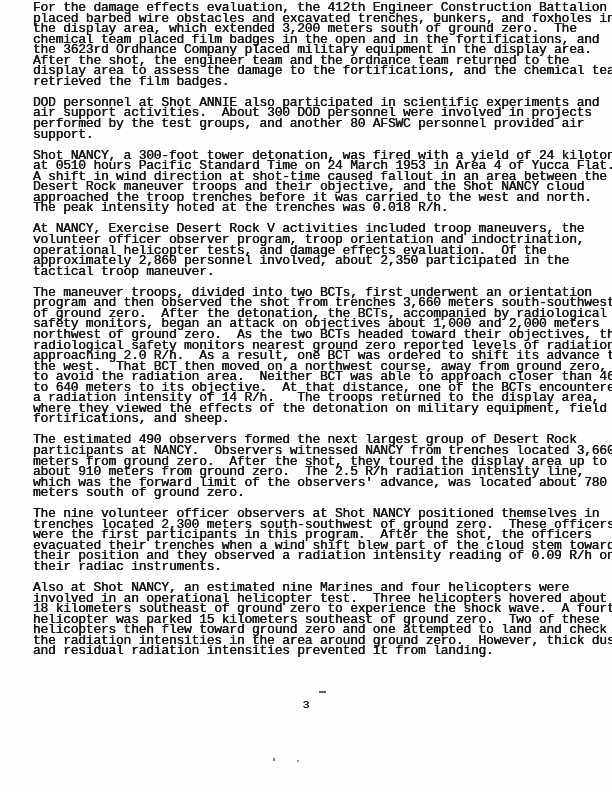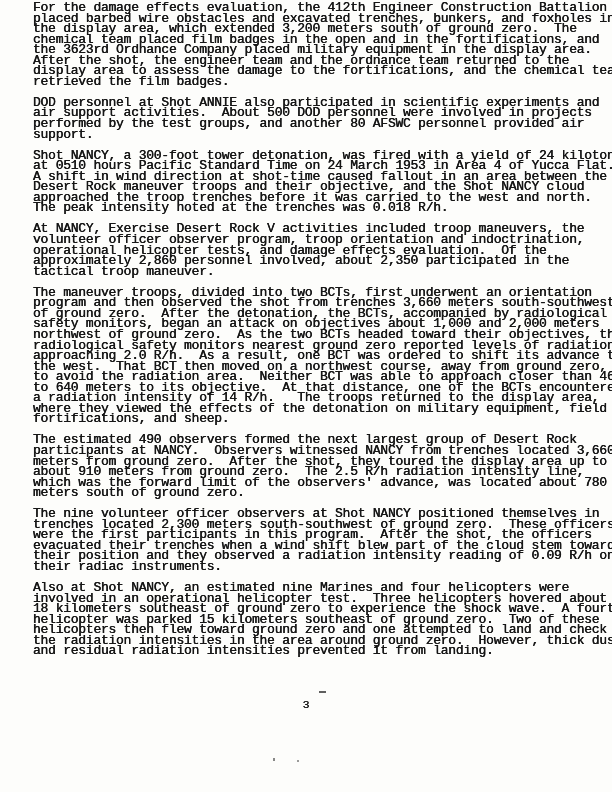--- a/index.html
+++ b/index.html
@@ -71,21 +71,21 @@
   <div class="text-block">
     <p class="para">For the damage effects evaluation, the 412th Engineer Construction Battalion
 placed barbed wire obstacles and excavated trenches, bunkers, and foxholes in
 the display area, which extended 3,200 meters south of ground zero.  The
 chemical team placed film badges in the open and in the fortifications, and
 the 3623rd Ordnance Company placed military equipment in the display area.
 After the shot, the engineer team and the ordnance team returned to the
 display area to assess the damage to the fortifications, and the chemical team
 retrieved the film badges.</p>
     <p class="para">DOD personnel at Shot ANNIE also participated in scientific experiments and
-air support activities.  About 500 DOD personnel were involved in projects
+air support activities.  About 300 DOD personnel were involved in projects
 performed by the test groups, and another 80 AFSWC personnel provided air
 support.</p>
     <p class="para">Shot NANCY, a 300-foot tower detonation, was fired with a yield of 24 kilotons
 at 0510 hours Pacific Standard Time on 24 March 1953 in Area 4 of Yucca Flat.
 A shift in wind direction at shot-time caused fallout in an area between the
 Desert Rock maneuver troops and their objective, and the Shot NANCY cloud
 approached the troop trenches before it was carried to the west and north.
 The peak intensity noted at the trenches was 0.018 R/h.</p>
     <p class="para">At NANCY, Exercise Desert Rock V activities included troop maneuvers, the
 volunteer officer observer program, troop orientation and indoctrination,

